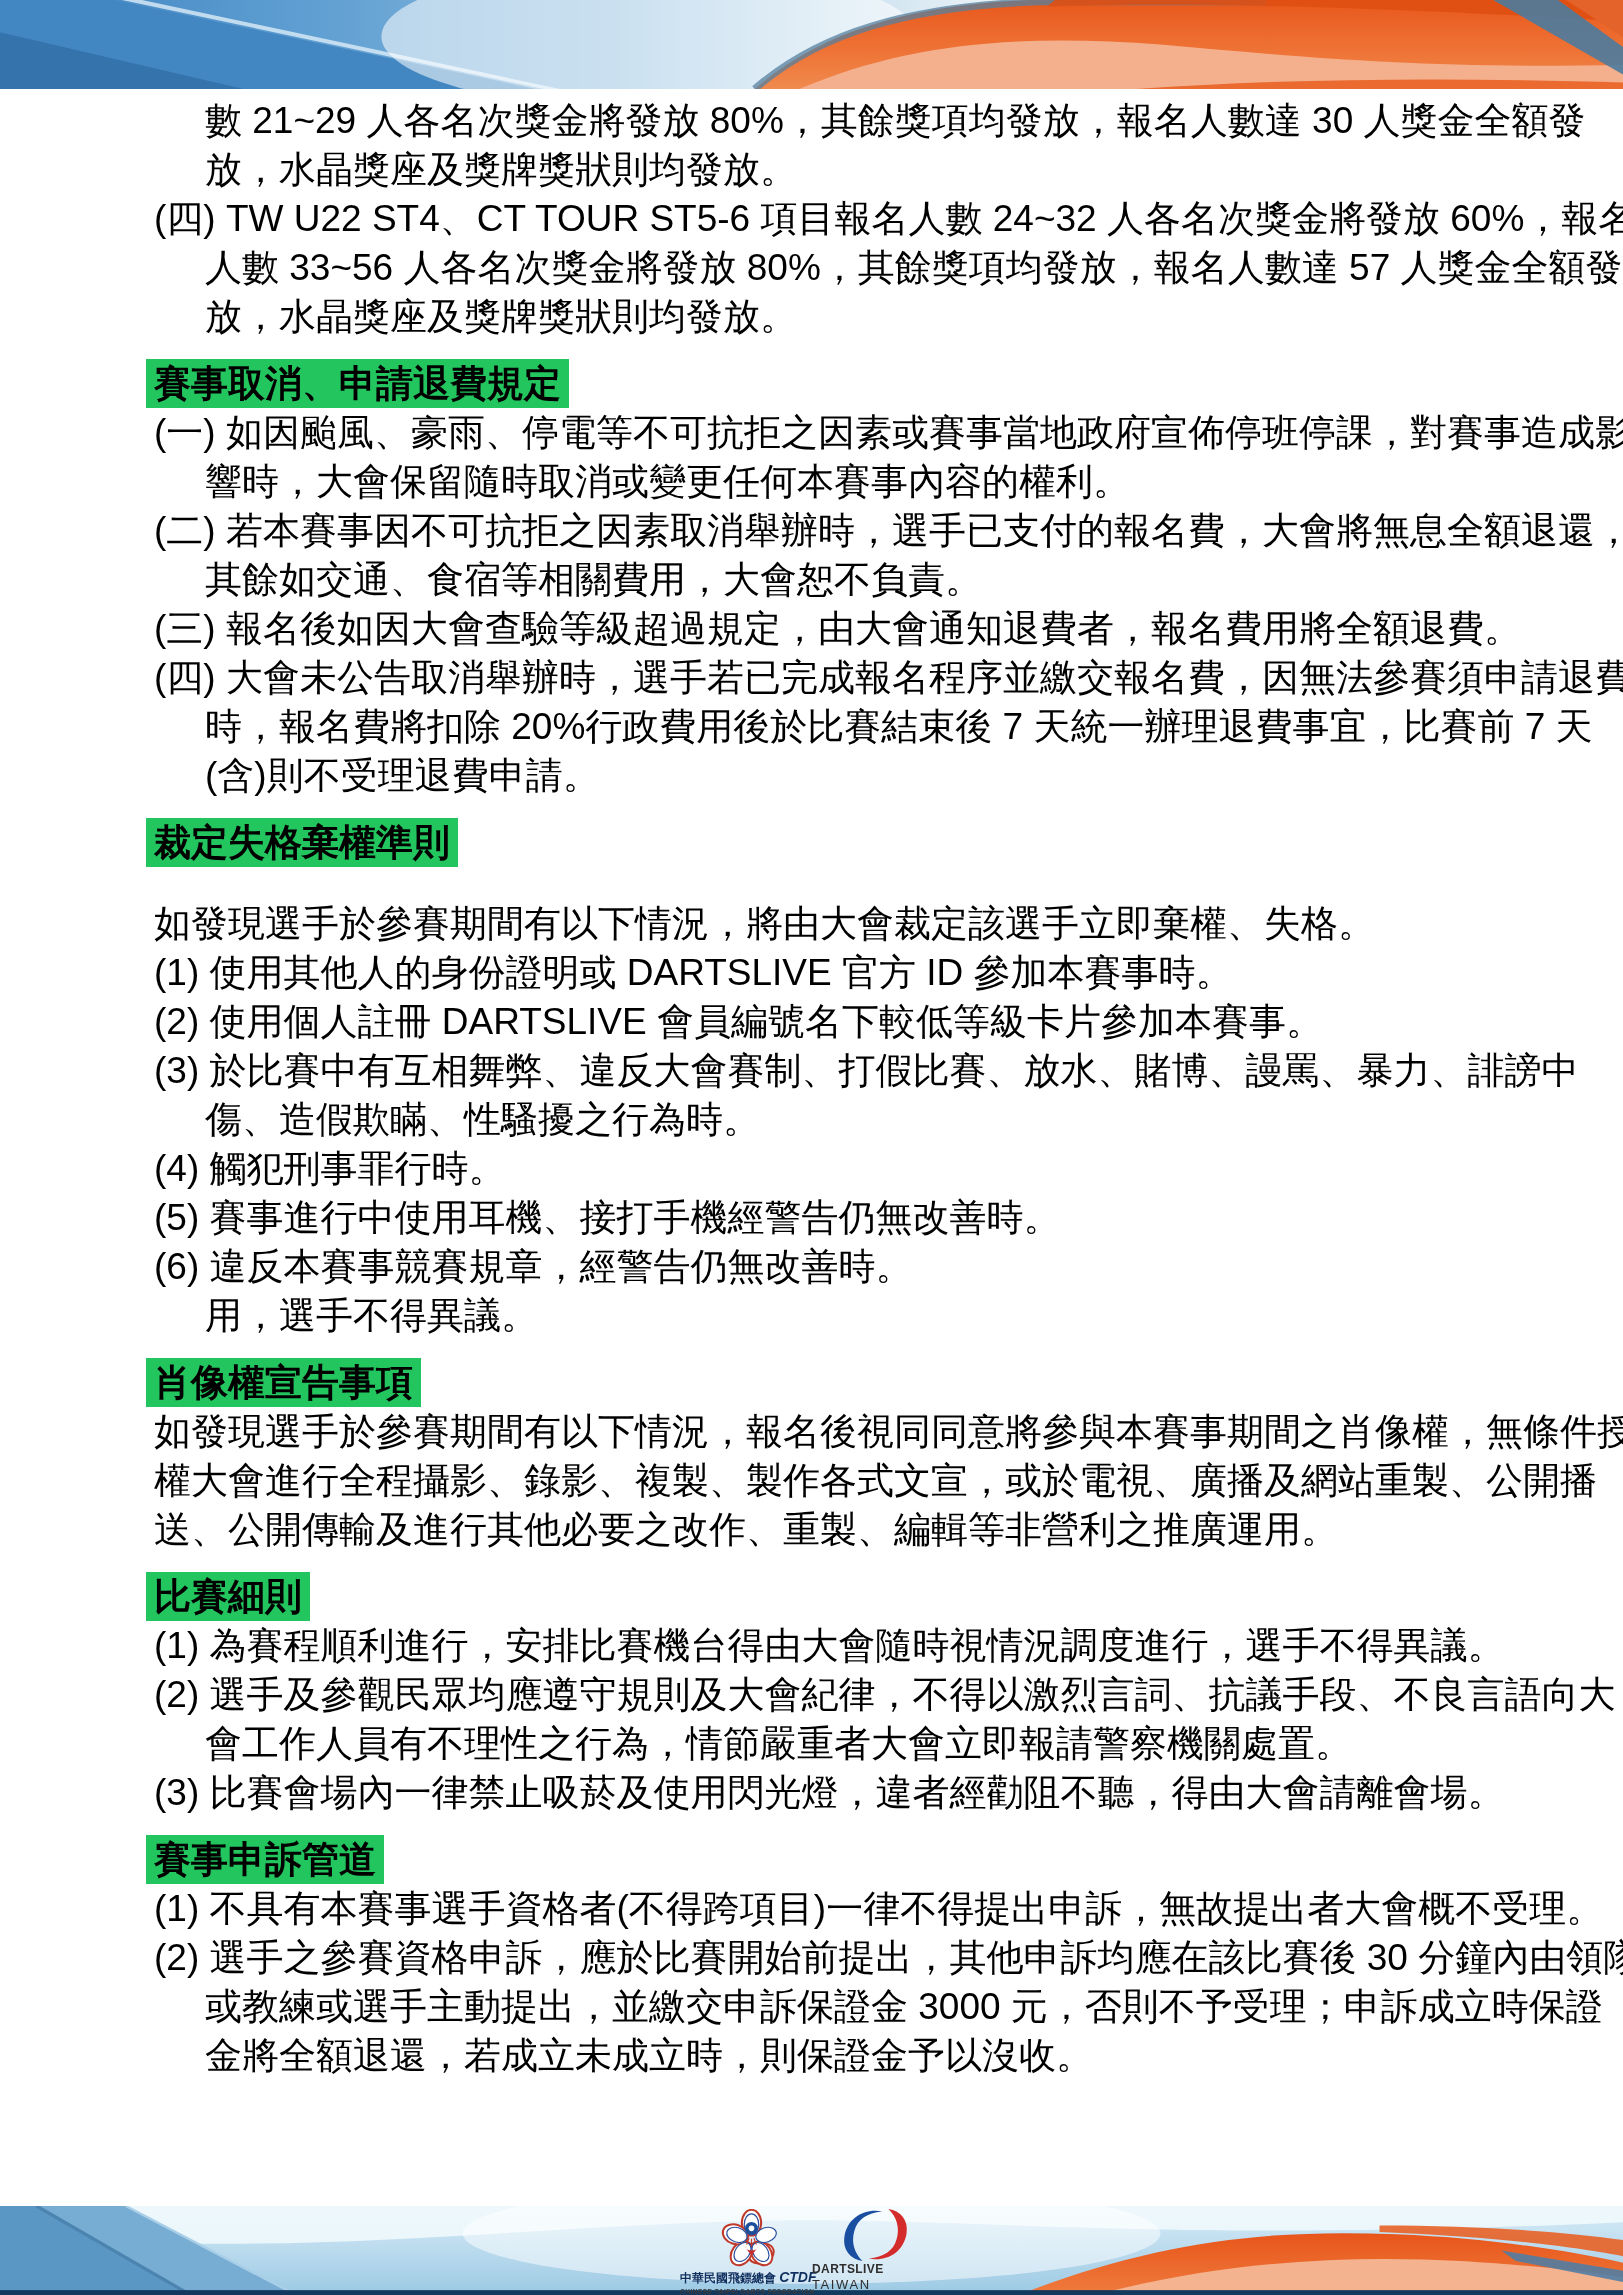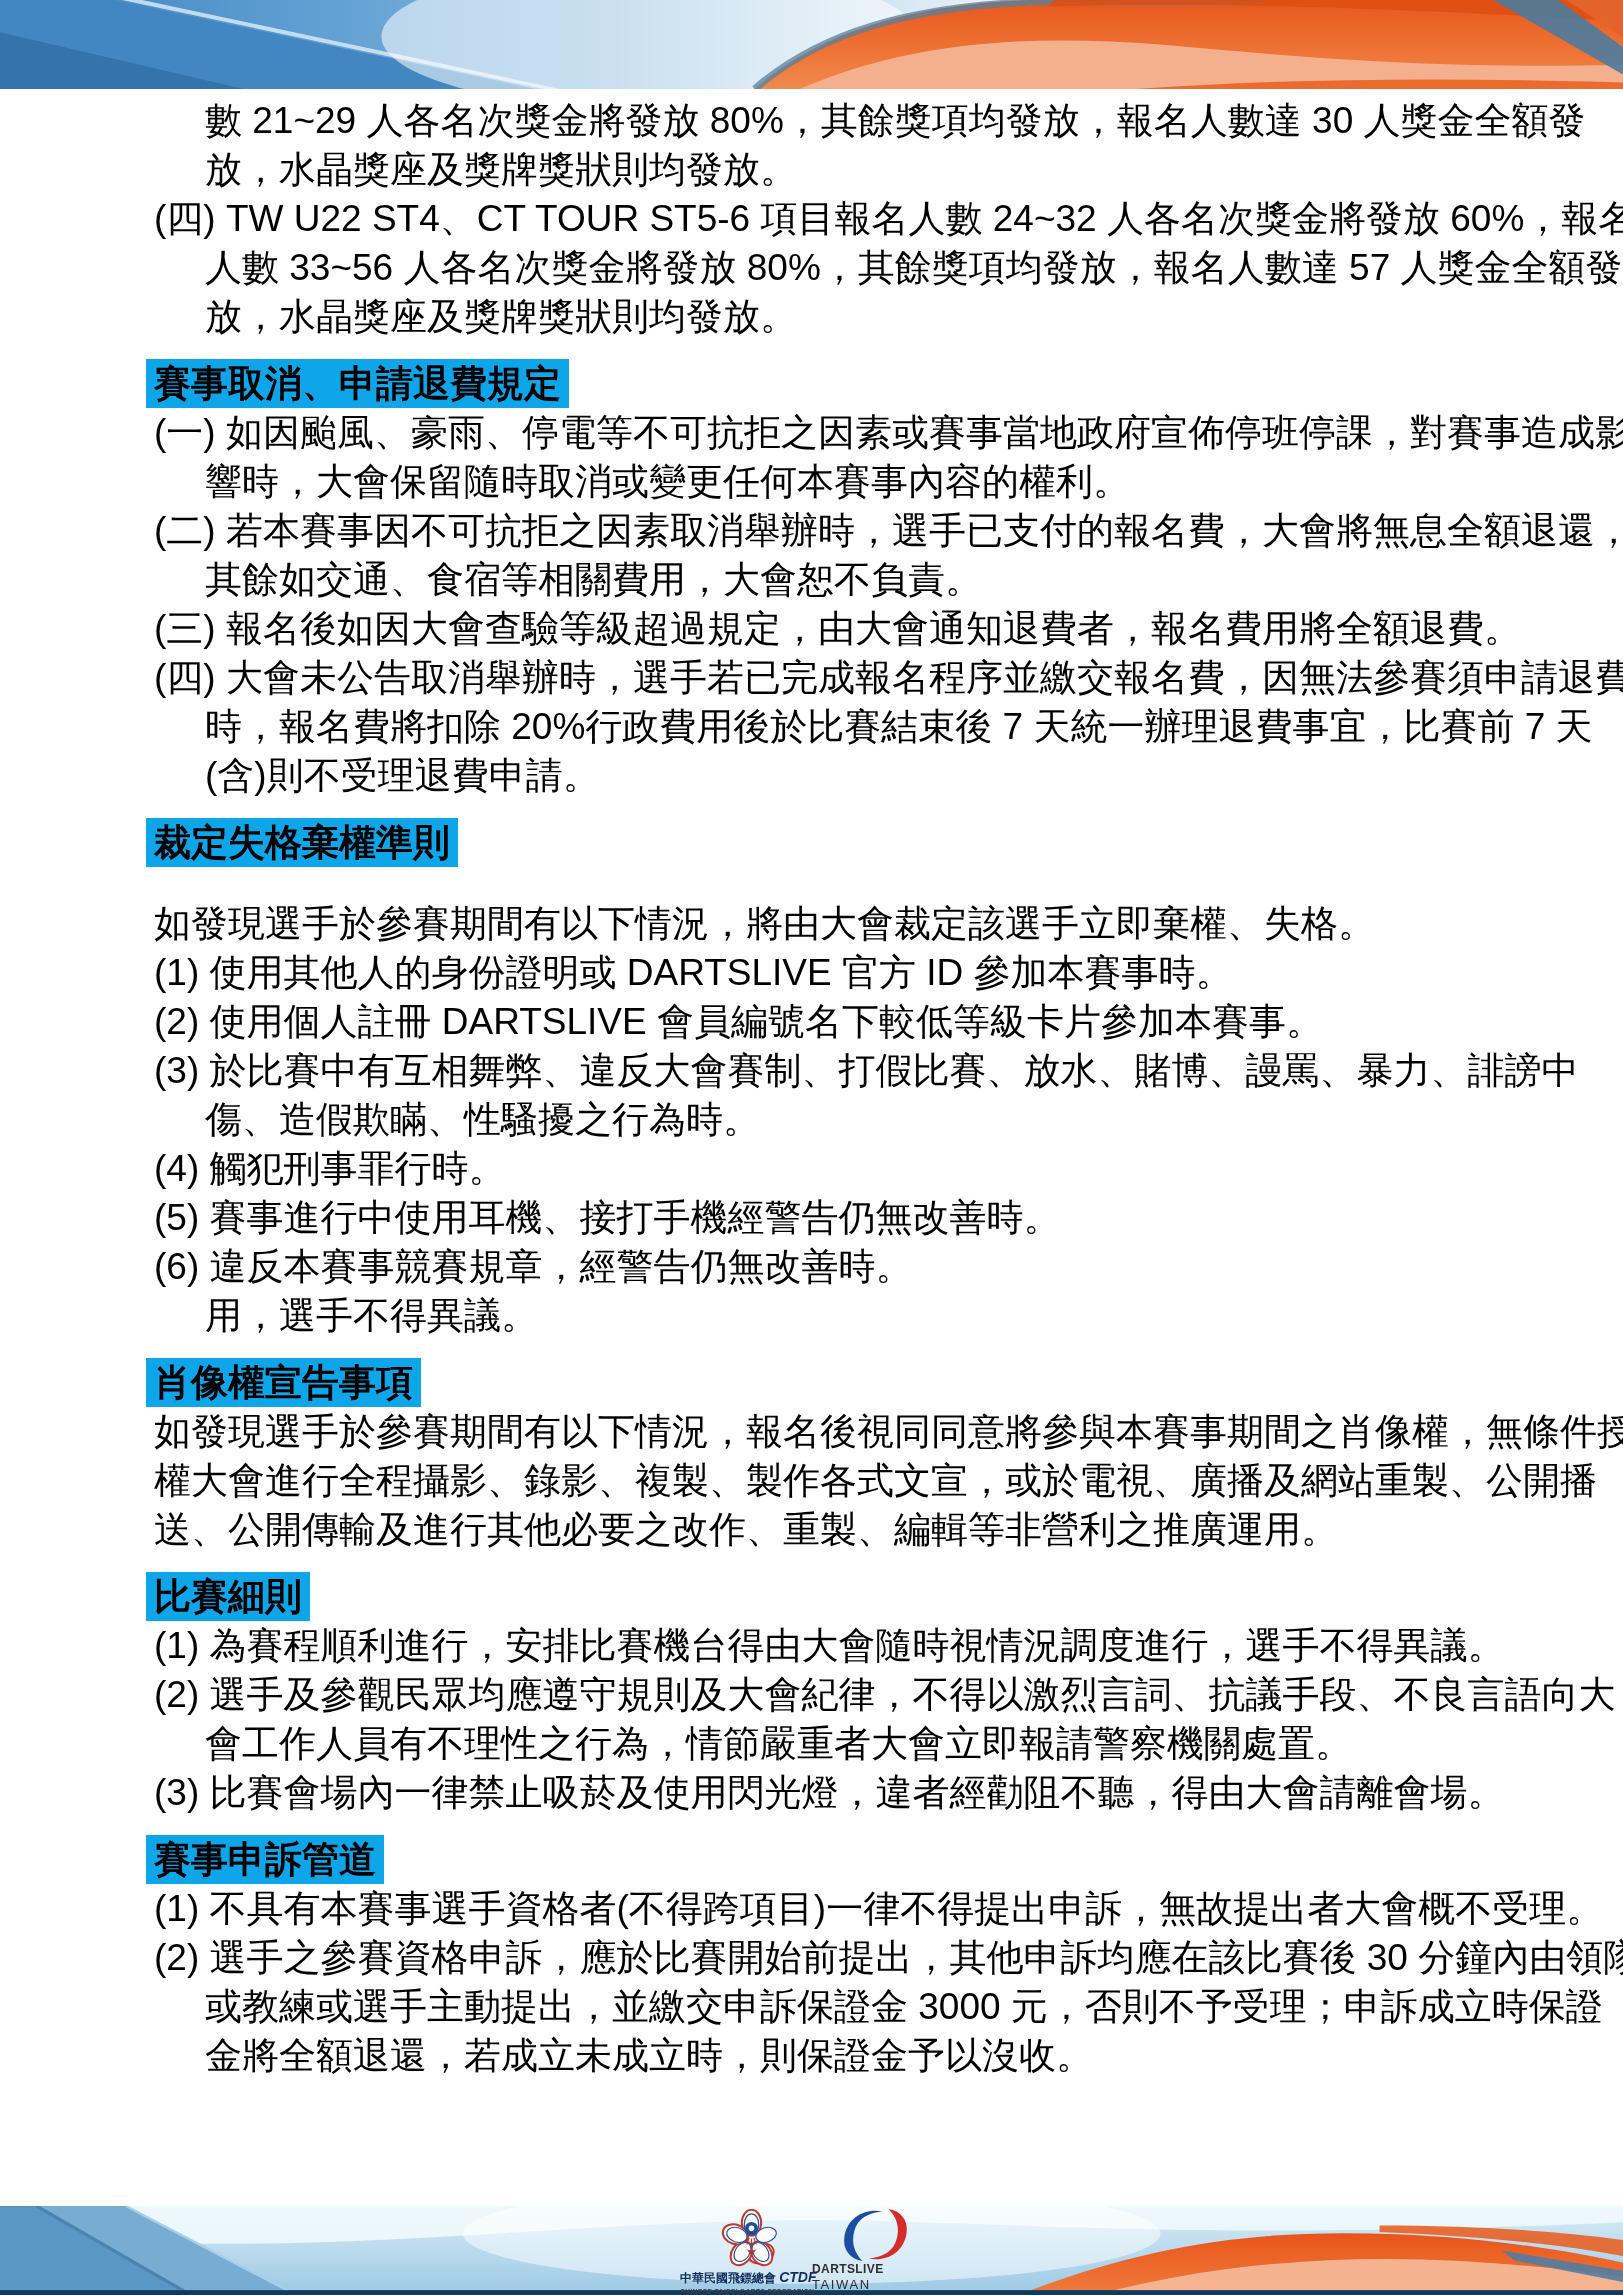--- a/index.html
+++ b/index.html
@@ -16,21 +16,21 @@
   #footer-banner { top:2206px; }
 
   .content {
     position:absolute; top:96px; left:154px; width:1364px;
     font-size:37px; line-height:49px; color:#000;
   }
   .line { height:49px; line-height:49px; white-space:nowrap; }
   .line.indent { padding-left:51px; }
   .sec-header {
     margin-top:18px; height:49px; line-height:49px;
-    background:#0ea5e9; width:fit-content;
+    background:#22c55e; width:fit-content;
     margin-left:-8px; padding:0 8px;
     font-weight:bold; white-space:nowrap;
   }
   .spacer { height:32px; }
 
   .logo-block { position:absolute; text-align:left; }
   #ctdf-block { left:680px; top:2209px; width:142px; }
   #dartslive-block { left:812px; top:2208px; width:126px; }
   .logo-svg { display:block; margin:0 auto; }
   .ctdf-title { font-size:12px; font-weight:bold; color:#0f2f5f; white-space:nowrap; margin-top:1.6px; }

